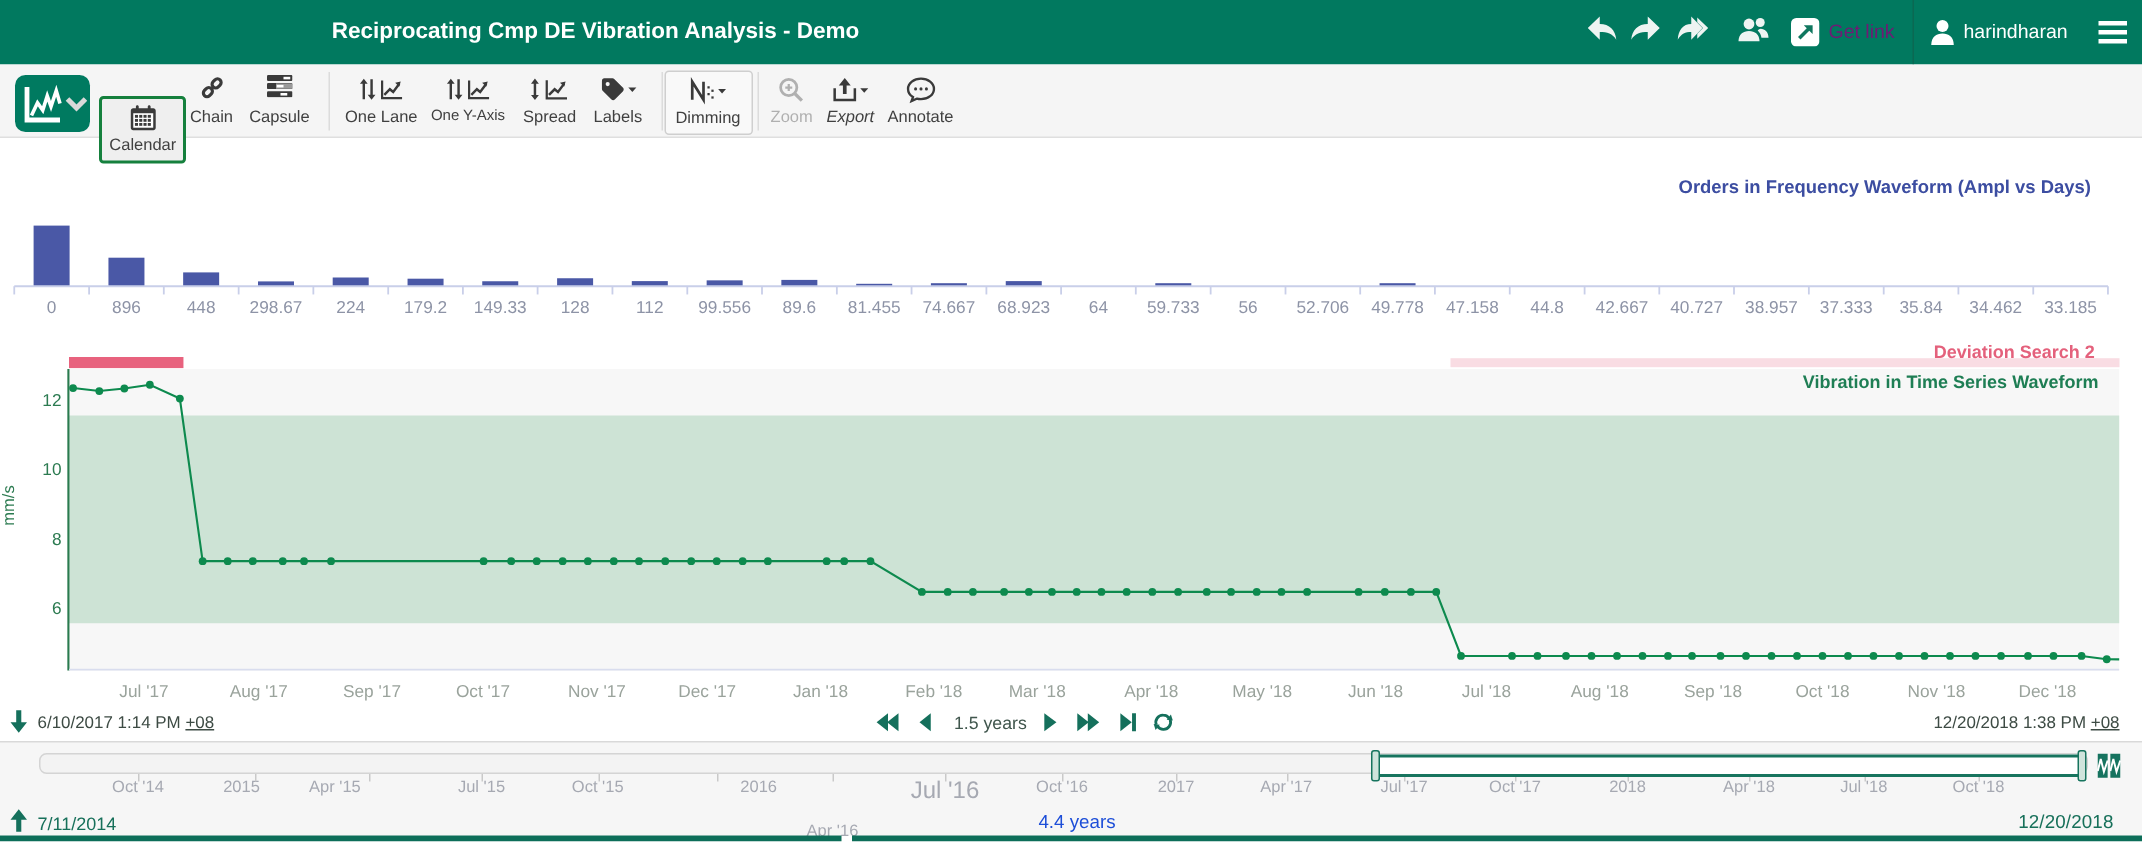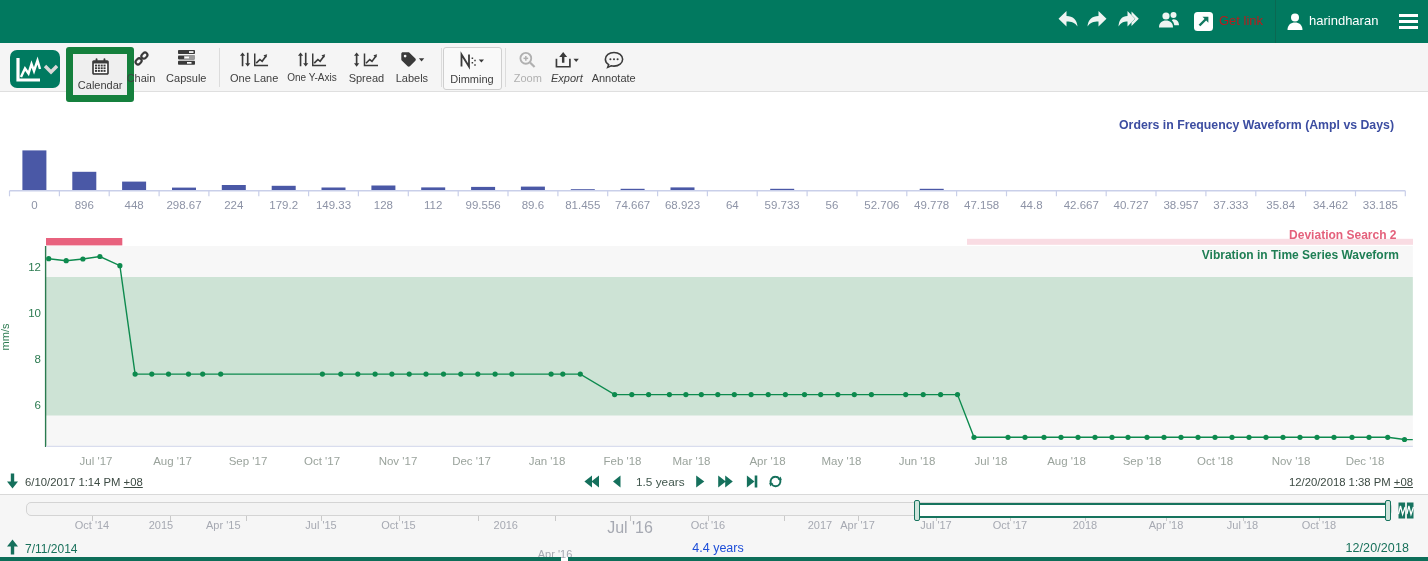--- a/index.html
+++ b/index.html
@@ -1,19 +1,20 @@
 <!DOCTYPE html>
 <html><head><meta charset="utf-8"><style>
 * { margin:0; padding:0; box-sizing:content-box; }
 body { font-family:"Liberation Sans", sans-serif; }
 #app { position:relative; width:1428px; height:561px; background:#fff; overflow:hidden; }
 </style></head>
 <body>
 <div id="app">
   <div style="position:absolute;left:0;top:0;width:1428px;height:43px;background:#01795f"></div>
+  <div style="position:absolute;left:0;top:12px;width:794px;text-align:center;color:#fff;font-size:15px;font-weight:bold">Reciprocating Cmp DE Vibration Analysis - Demo</div>
   <svg width="100" height="28" style="position:absolute;left:1055px;top:7px">
 <g fill="#eef4f2">
         <path d="M11.5 4 L11.5 9 C18 9 22 13 22.5 19.5 C20 15.5 16.5 14.4 11.5 14.4 L11.5 19.5 L3.5 11.7 Z"></path>
       </g>
 <g fill="#eef4f2" transform="translate(32,0)">
         <path d="M11.5 4 L11.5 9 C5 9 1 13 0.5 19.5 C3 15.5 6.5 14.4 11.5 14.4 L11.5 19.5 L19.5 11.7 Z"></path>
       </g>
 <g fill="#eef4f2" transform="translate(63,0)">
         <path d="M9.5 4 L9.5 9 C4 9 0.9 13 0.5 19.5 C3 15.5 5.5 14.4 9.5 14.4 L9.5 19.5 L17 11.7 Z"></path>
         <path d="M13.5 4.6 L20.8 11.7 L13.5 18.9 L13.5 15.5 L17.3 11.7 L13.5 7.9 Z"></path>
@@ -27,21 +28,21 @@
         <path d="M16.7 9.2 C19.8 9.4 22 11.4 22 15.2 L17.3 15.2 C17 13 16 11.5 14.8 10.3 C15.4 9.7 16 9.3 16.7 9.2 Z"></path>
       </g>
     </svg>
 <svg width="19" height="19" style="position:absolute;left:1194px;top:12px">
       <rect x="0" y="0" width="19" height="19" rx="3.5" fill="#fff"></rect>
       <g stroke="#10775f" stroke-width="2.4" fill="none">
         <line x1="5.5" y1="13.5" x2="12.5" y2="6.5"></line>
       </g>
       <path d="M8.5 4.8 L14.4 4.8 L14.4 10.7 Z" fill="#10775f"></path>
     </svg>
-<div style="position:absolute;left:1219px;top:13px;font-size:13px;color:#b91c1c">Get link</div>
+<div style="position:absolute;left:1219px;top:13px;font-size:13px;color:#701a75">Get link</div>
 <div style="position:absolute;left:1275px;top:0;width:1px;height:43px;background:#0b6852"></div>
 <svg width="16" height="17" style="position:absolute;left:1287px;top:13px">
       <g fill="#fff">
         <circle cx="8" cy="4.4" r="4"></circle>
         <path d="M0.5 17 C0.5 11.8 3.9 9.4 8 9.4 C12.1 9.4 15.5 11.8 15.5 17 Z"></path>
       </g>
     </svg>
 <div style="position:absolute;left:1309px;top:13px;font-size:13px;color:#fff">harindharan</div>
 <div style="position:absolute;left:1399px;top:14px;width:19px">
       <div style="height:3px;background:#fff;margin-bottom:3px"></div>
@@ -49,21 +50,21 @@
       <div style="height:3px;background:#fff"></div>
     </div>
   <div style="position:absolute;left:0;top:43px;width:1428px;height:48px;background:#f5f5f5;border-bottom:1px solid #dfdfdf"></div>
   <div style="position:absolute;left:10px;top:50px;width:50px;height:38px;background:#007a60;border-radius:7px;text-align:center;padding-top:2px;box-sizing:border-box"><svg width="46" height="34" viewBox="0 0 46 34">
         <g stroke="#fff" fill="none">
           <path d="M6 6 L6 28 L28 28" stroke-width="3.2"></path>
           <path d="M9 25 L13 16.5 L16.5 21.5 L19.5 12 L22 19 L25.5 8.5 L28 17" stroke-width="2.4"></path>
         </g>
         <path d="M33 14 L39 20 L45 14" stroke="#d9d9d9" stroke-width="3.4" fill="none"></path>
       </svg></div>
-<div style="position:absolute;left:66.2px;top:47px;width:54px;height:41px;background:#efefef;border:7px solid #15803d;border-radius:3px;">
+<div style="position:absolute;left:66.2px;top:64px;width:54px;height:41px;background:#efefef;border:2px solid #15803d;border-radius:3px;">
       <div style="position:absolute;left:0;right:0;top:3px;height:20px;text-align:center"><svg width="19" height="19" viewBox="0 0 24 24">
           <path fill="#3a3a3a" d="M7 1.5c.7 0 1.2.5 1.2 1.2V4h7.6V2.7c0-.7.5-1.2 1.2-1.2s1.2.5 1.2 1.2V4h2.3c1.1 0 2 .9 2 2v14.5c0 1.1-.9 2-2 2H3.5c-1.1 0-2-.9-2-2V6c0-1.1.9-2 2-2h2.3V2.7c0-.7.5-1.2 1.2-1.2z"></path>
           <rect x="3.6" y="8.2" width="16.8" height="12.2" fill="#fff"></rect>
           <g fill="#3a3a3a">
             <rect x="5" y="9.6" width="2.6" height="2.4"></rect>
             <rect x="8.6" y="9.6" width="2.6" height="2.4"></rect>
             <rect x="12.2" y="9.6" width="2.6" height="2.4"></rect>
             <rect x="15.8" y="9.6" width="2.6" height="2.4"></rect>
             <rect x="5" y="13" width="2.6" height="2.4"></rect>
             <rect x="8.6" y="13" width="2.6" height="2.4"></rect>
@@ -422,21 +423,21 @@
 <div style="position:absolute;left:358.5px;top:519px;width:80px;text-align:center;font-size:11px;color:#a6a9b2">Oct '15</div>
 <div style="position:absolute;left:398.5px;top:516px;width:1px;height:5px;background:#c9c9c9"></div>
 <div style="position:absolute;left:438px;top:519px;width:80px;text-align:right;font-size:11px;color:#a6a9b2">2016</div>
 <div style="position:absolute;left:478px;top:516px;width:1px;height:5px;background:#c9c9c9"></div>
 <div style="position:absolute;left:515px;top:548px;width:80px;text-align:center;font-size:11px;color:#a6a9b2">Apr '16</div>
 <div style="position:absolute;left:555px;top:516px;width:1px;height:5px;background:#c9c9c9"></div>
 <div style="position:absolute;left:590px;top:519px;width:80px;text-align:center;font-size:16px;color:#a6a9b2">Jul '16</div>
 <div style="position:absolute;left:630px;top:516px;width:1px;height:5px;background:#c9c9c9"></div>
 <div style="position:absolute;left:668px;top:519px;width:80px;text-align:center;font-size:11px;color:#a6a9b2">Oct '16</div>
 <div style="position:absolute;left:708px;top:516px;width:1px;height:5px;background:#c9c9c9"></div>
-<div style="position:absolute;left:780px;top:519px;width:80px;text-align:center;font-size:11px;color:#a6a9b2">2017</div>
+<div style="position:absolute;left:744px;top:519px;width:80px;text-align:center;font-size:11px;color:#a6a9b2">2017</div>
 <div style="position:absolute;left:784px;top:516px;width:1px;height:5px;background:#c9c9c9"></div>
 <div style="position:absolute;left:817.5px;top:519px;width:80px;text-align:center;font-size:11px;color:#a6a9b2">Apr '17</div>
 <div style="position:absolute;left:857.5px;top:516px;width:1px;height:5px;background:#c9c9c9"></div>
 <div style="position:absolute;left:896px;top:519px;width:80px;text-align:center;font-size:11px;color:#a6a9b2">Jul '17</div>
 <div style="position:absolute;left:936px;top:516px;width:1px;height:5px;background:#c9c9c9"></div>
 <div style="position:absolute;left:970px;top:519px;width:80px;text-align:center;font-size:11px;color:#a6a9b2">Oct '17</div>
 <div style="position:absolute;left:1010px;top:516px;width:1px;height:5px;background:#c9c9c9"></div>
 <div style="position:absolute;left:1045px;top:519px;width:80px;text-align:center;font-size:11px;color:#a6a9b2">2018</div>
 <div style="position:absolute;left:1085px;top:516px;width:1px;height:5px;background:#c9c9c9"></div>
 <div style="position:absolute;left:1126px;top:519px;width:80px;text-align:center;font-size:11px;color:#a6a9b2">Apr '18</div>

